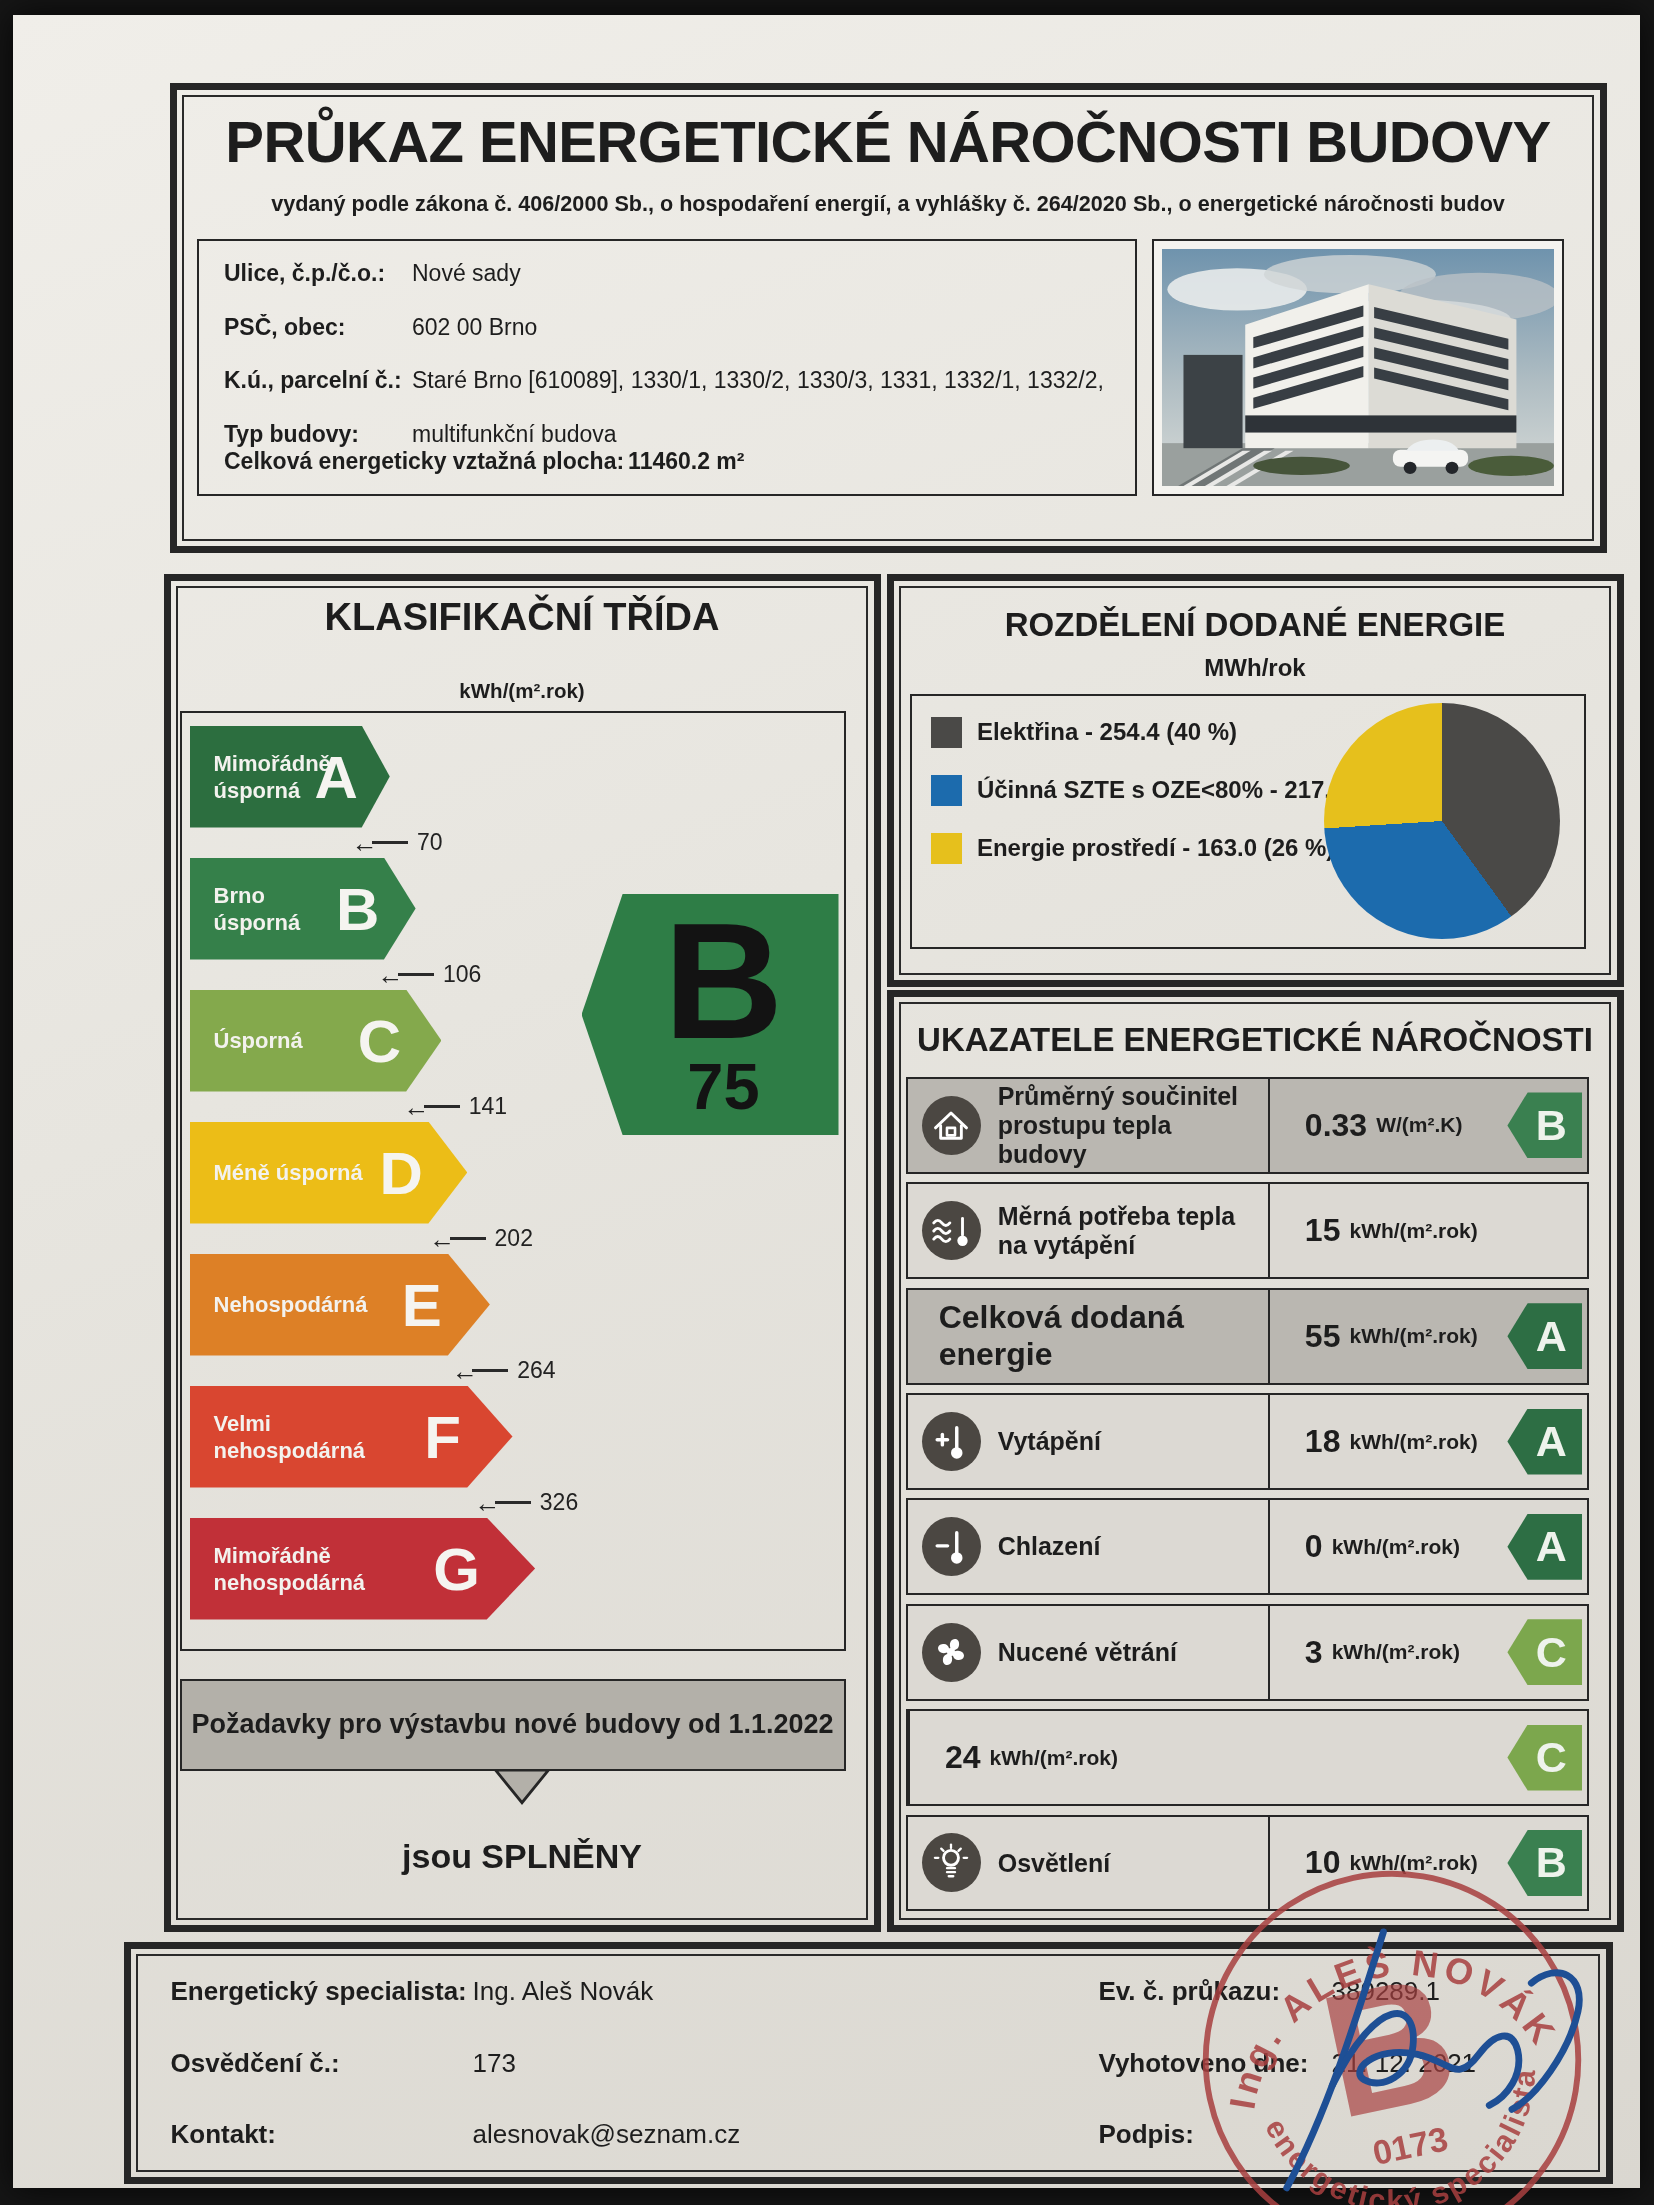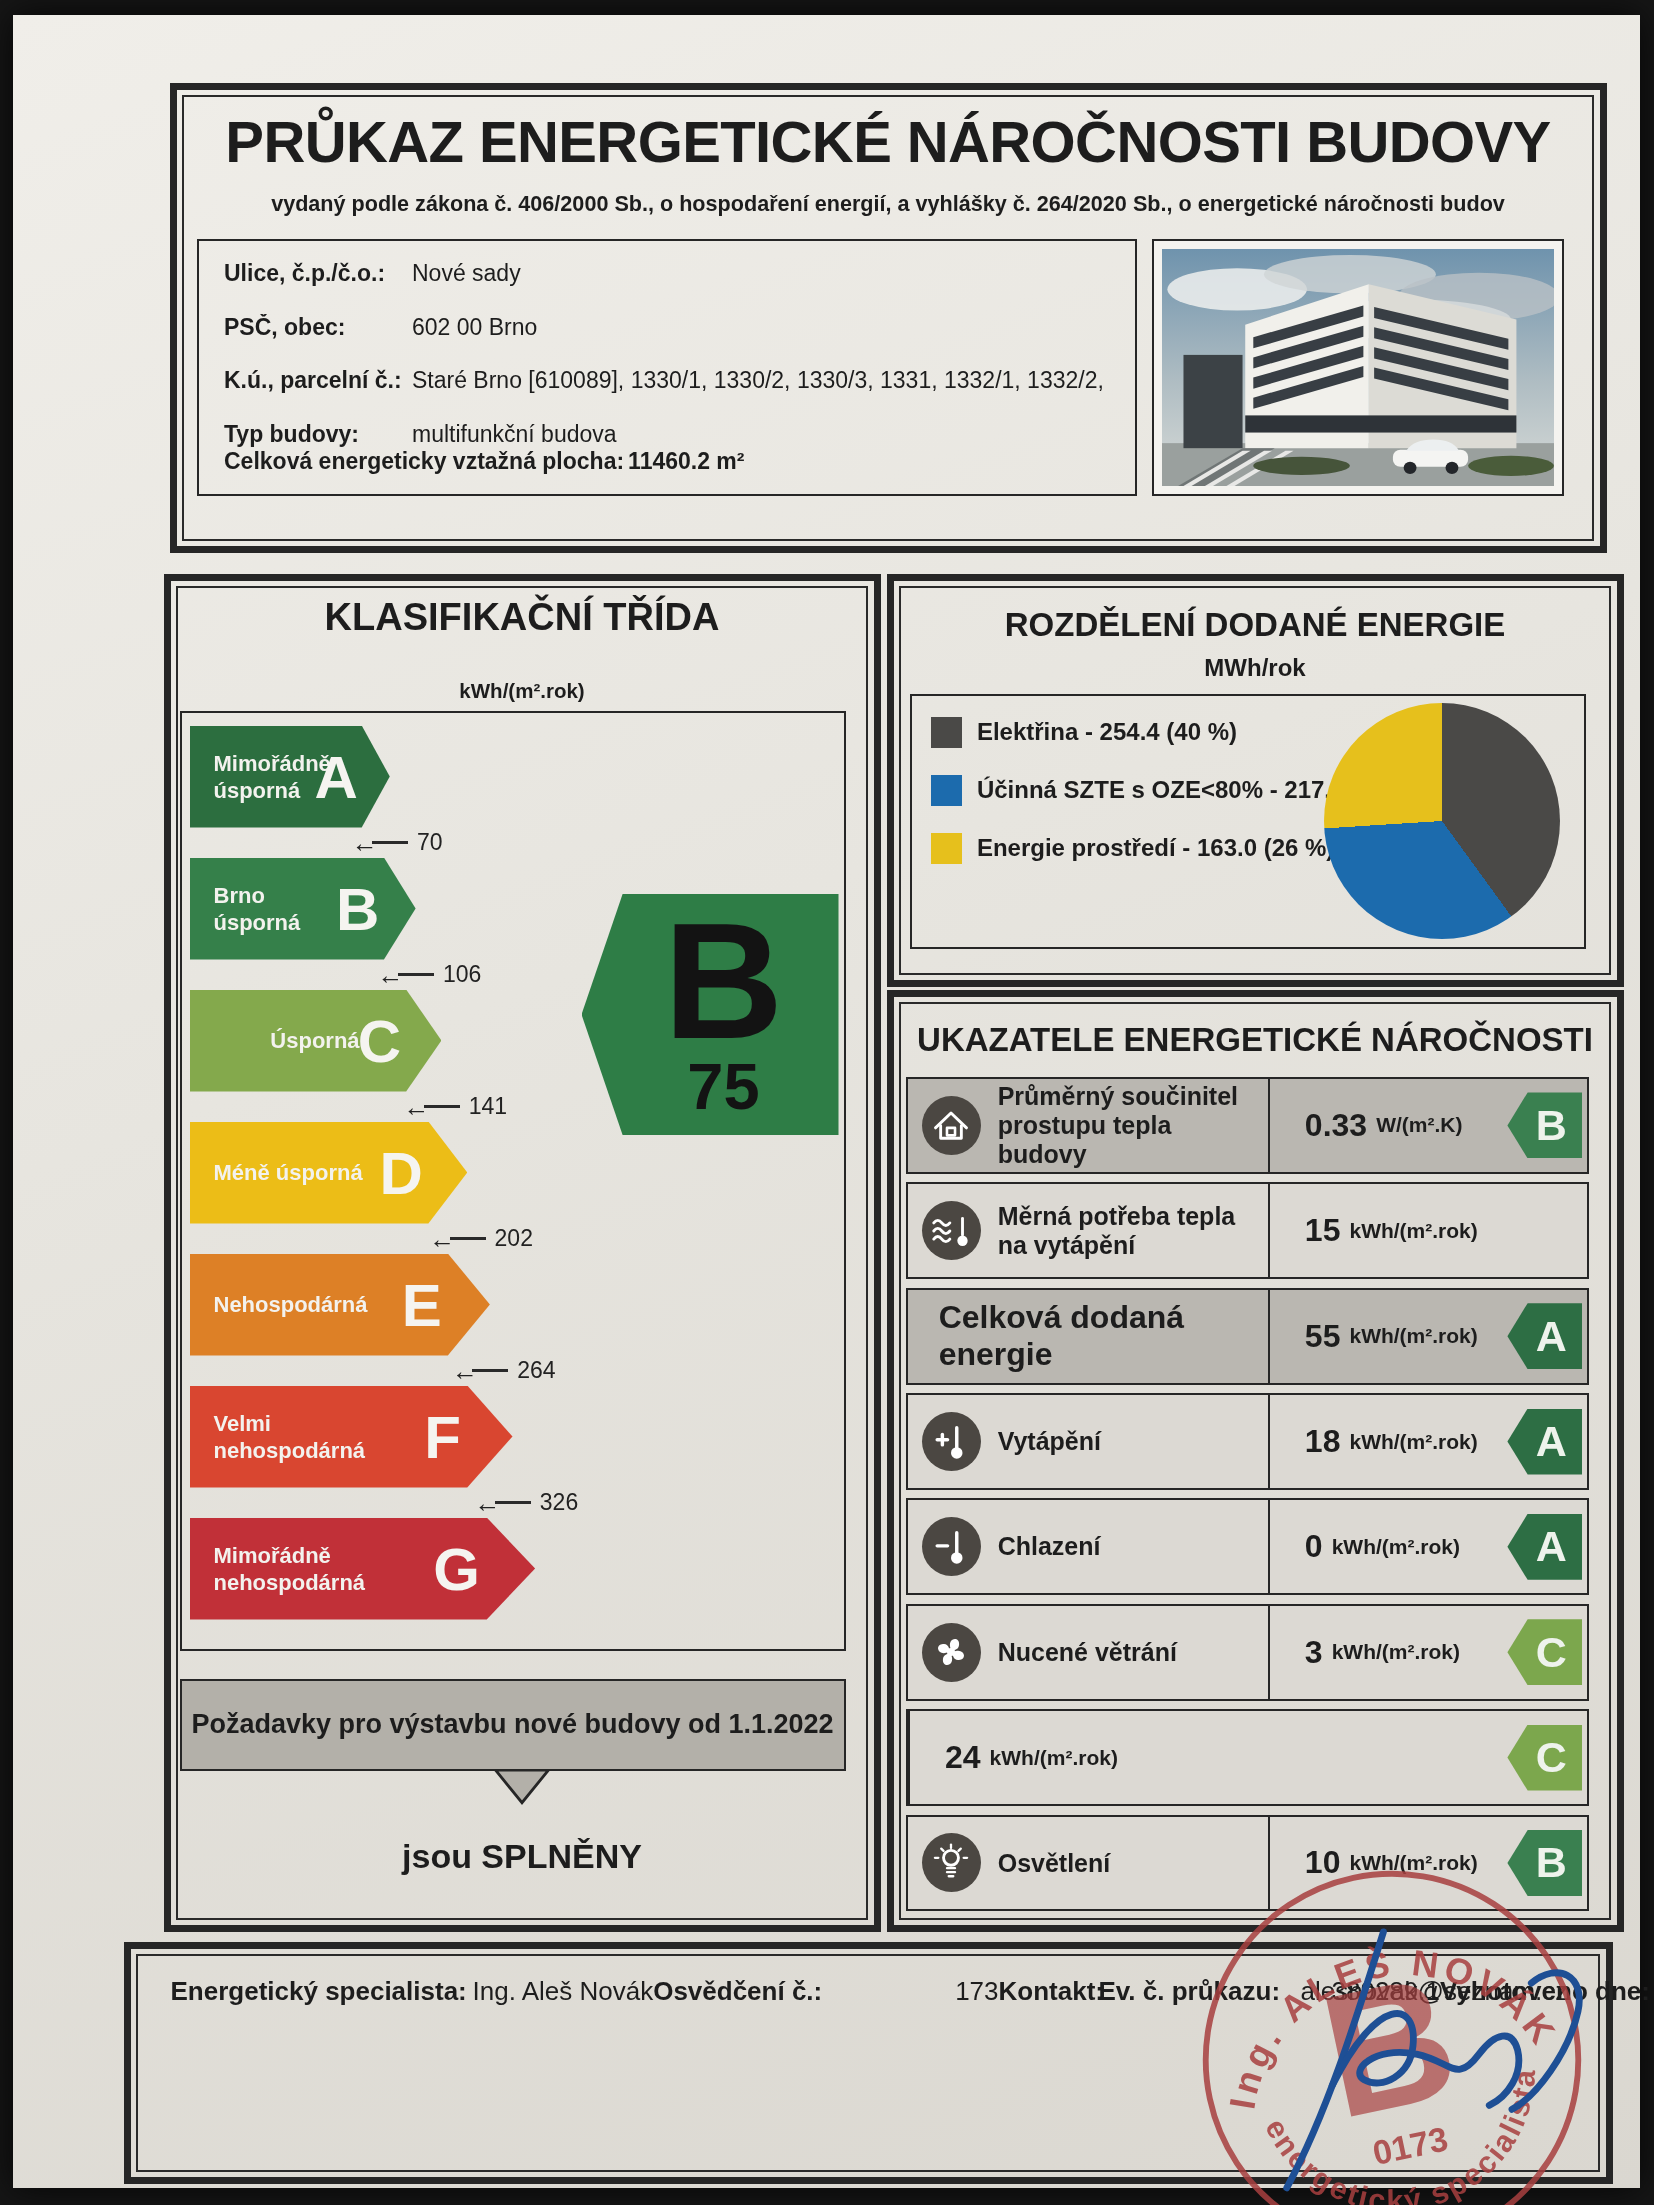--- a/index.html
+++ b/index.html
@@ -82,21 +82,21 @@
   .ind-value-zone{flex:1;border-left:2.3px solid #262626;display:flex;align-items:center;padding-left:35px;gap:9px;position:relative;}
   .ind-value{font-size:32px;font-weight:bold;}
   .ind-unit{font-size:21px;font-weight:bold;}
   .ind-badge{position:absolute;right:4.6px;top:50%;transform:translateY(-50%);width:75px;height:66px;
     clip-path:polygon(27% 0,100% 0,100% 100%,27% 100%,0 50%);
     color:#eef3ec;font-size:43px;font-weight:bold;display:flex;align-items:center;justify-content:center;
     padding-left:12.5px;box-sizing:border-box;}
 
   
   #footer{left:111px;top:1927px;width:1475px;height:228px;}
-  .f-col{position:absolute;top:27px;bottom:27px;display:flex;flex-direction:row;justify-content:space-between;}
+  .f-col{position:absolute;top:27px;bottom:27px;display:flex;flex-direction:column;justify-content:space-between;}
   .f-col.left{left:40px;}
   .f-col.right{left:968px;}
   .f-field{display:flex;align-items:baseline;font-size:26px;}
   .f-label{font-weight:bold;width:302px;flex:none;}
   .f-col.right .f-label{width:233px;}
   .f-value{font-weight:normal;white-space:nowrap;}
   .stamp{position:absolute;left:1056px;top:-94px;width:410px;height:410px;transform:rotate(-12deg);opacity:.85;z-index:5;pointer-events:none;}
   .signature{position:absolute;left:1133px;top:-40px;width:364px;height:296px;z-index:6;pointer-events:none;}
 </style>
 </head>
@@ -204,21 +204,21 @@
       <span class="class-label">Brno úsporná</span>
       <span class="class-letter">B</span>
     </div>
   </div>
           <div class="threshold" style="margin-left: calc(35% - 38px);">
     <span class="th-glyph">←</span>
             <span class="th-line"></span>
     <span class="th-num">106</span>
   </div>
           <div class="class-row">
-    <div class="class-arrow" style="width: 39%; background: rgb(132, 169, 76); text-align: right;">
+    <div class="class-arrow" style="width: 39%; background: rgb(132, 169, 76);">
       <span class="class-label">Úsporná</span>
       <span class="class-letter">C</span>
     </div>
   </div>
           <div class="threshold" style="margin-left: calc(39% - 38px);">
     <span class="th-glyph">←</span>
             <span class="th-line"></span>
     <span class="th-num">141</span>
   </div>
           <div class="class-row">

